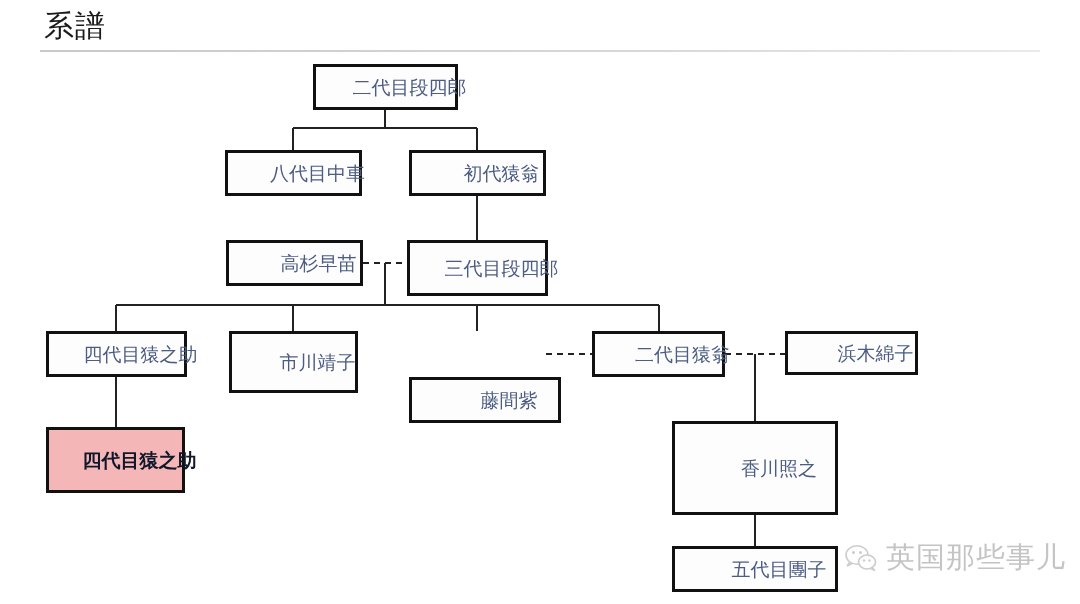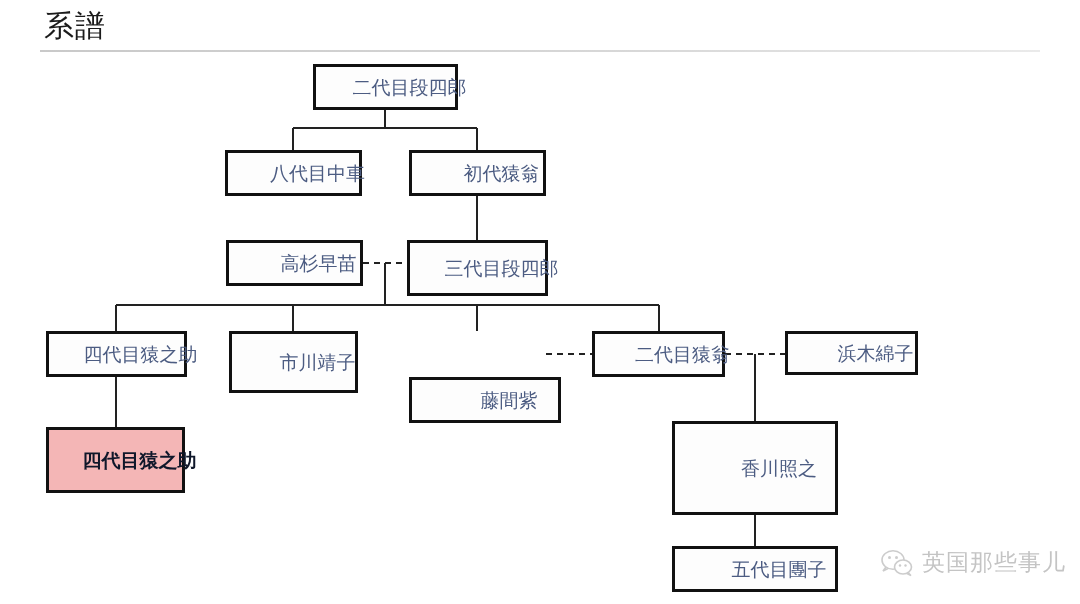--- a/index.html
+++ b/index.html
@@ -66,21 +66,21 @@
   #watermark {
     position: absolute;
     right: 14px;
     bottom: 26px;
     display: flex;
     align-items: center;
     gap: 8px;
     opacity: 0.5;
   }
   #watermark .wm-text {
-    font-size: 23px;
+    font-size: 29px;
     color: #8a8a8a;
     letter-spacing: 1px;
     white-space: nowrap;
     font-family: "DejaVu Sans", "Liberation Sans", sans-serif;
   }
   #watermark .wm-icon { flex: 0 0 auto; }
 </style>
 </head>
 <body>
 

